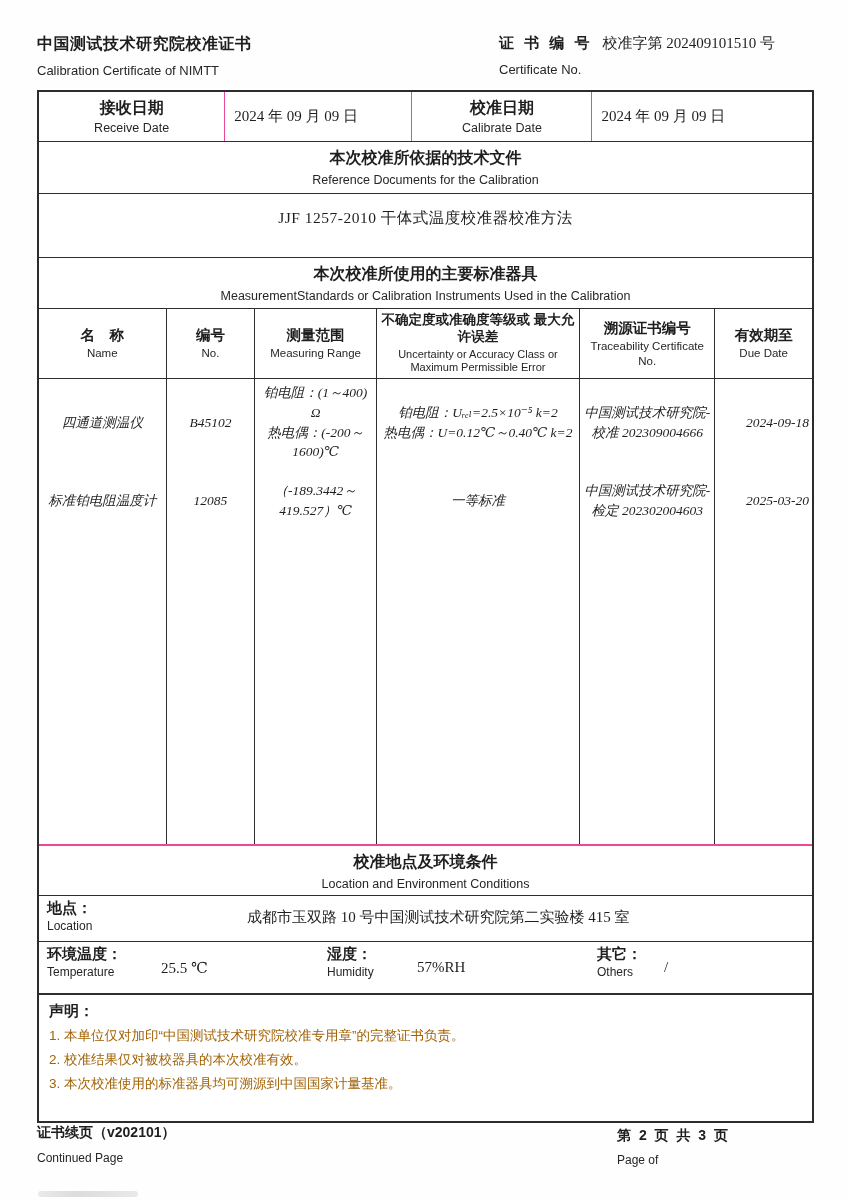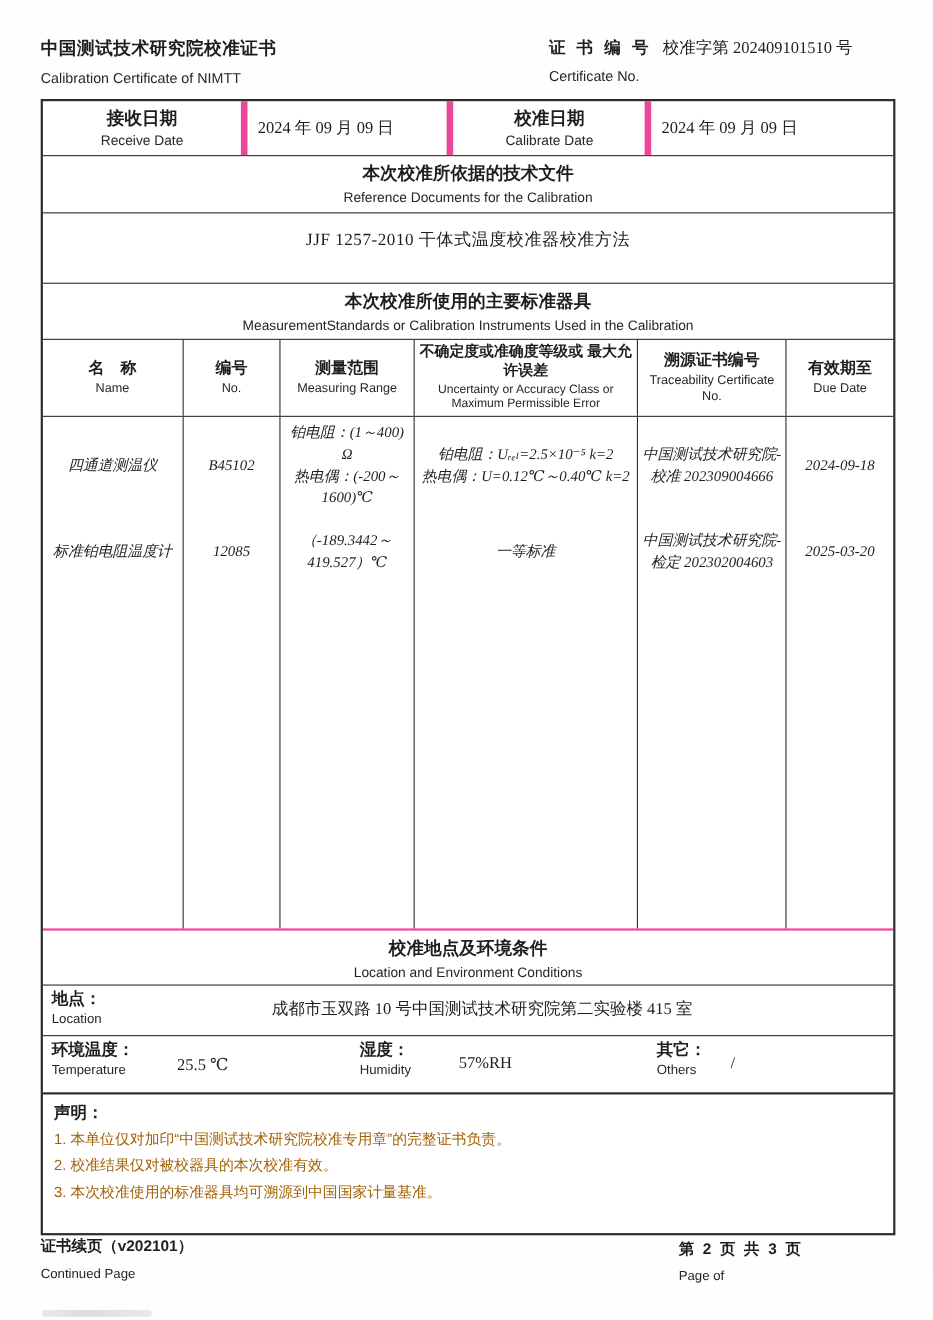--- a/index.html
+++ b/index.html
@@ -27,21 +27,21 @@
   .doc-table {
     position:absolute; left:37px; top:90px; width:777px;
     border:2px solid #2c2c2c;
     background:#fff;
   }
   .row { border-bottom:1px solid #2e2e2e; }
   .row:last-child { border-bottom:none; }
 
   
   .dates-row { display:grid; grid-template-columns:24.1% 24.2% 23.3% 28.4%; height:50px; }
-  .dates-row > div { border-right:6px solid #ec4899; }
+  .dates-row > div { border-right:1px solid #ec4899; }
   .dates-row > div:last-child { border-right:none; }
   .dlabel { display:flex; flex-direction:column; align-items:center; justify-content:center; }
   .dlabel .cn { font-size:16px; }
   .dlabel .sub { font-size:12.5px; margin-top:2px; }
   .dvalue { display:flex; align-items:center; padding-left:9px; font-size:15px; }
 
   
   .sec-title { height:52px; text-align:center; padding-top:6px; }
   .sec-title .cn { font-size:16px; }
   .sec-title .sub { font-size:12.5px; margin-top:4px; }
@@ -53,21 +53,21 @@
   .std-head > div {
     border-right:1px solid #2e2e2e;
     display:flex; flex-direction:column; align-items:center; justify-content:center;
     text-align:center; padding:2px 1px;
   }
   .std-head > div:last-child { border-right:none; }
   .std-head .cn { font-size:14.5px; line-height:1.25; }
   .std-head .sub { font-size:11.5px; line-height:1.25; margin-top:2px; }
   .std-body { height:465px; }
   .std-col { border-right:1px solid #2e2e2e; display:flex; flex-direction:column;font-style:italic; }
-  .std-col:last-child { border-right:none; }
+  .std-col:last-child { border-right:none;align-items:flex-end; }
   .blk-r1 { height:87px; }
   .blk-r2 { height:70px; }
   .blk { display:flex; flex-direction:column; align-items:center; justify-content:center;
          text-align:center; font-size:13.5px; line-height:1.45; padding:1px 3px; }
 
   
   .loc-row { height:46px; position:relative; }
   .lblock { position:absolute; left:8px; top:3px; }
   .lblock .cn { font-size:15px; }
   .lblock .sub { font-size:12px; margin-top:1px; }

